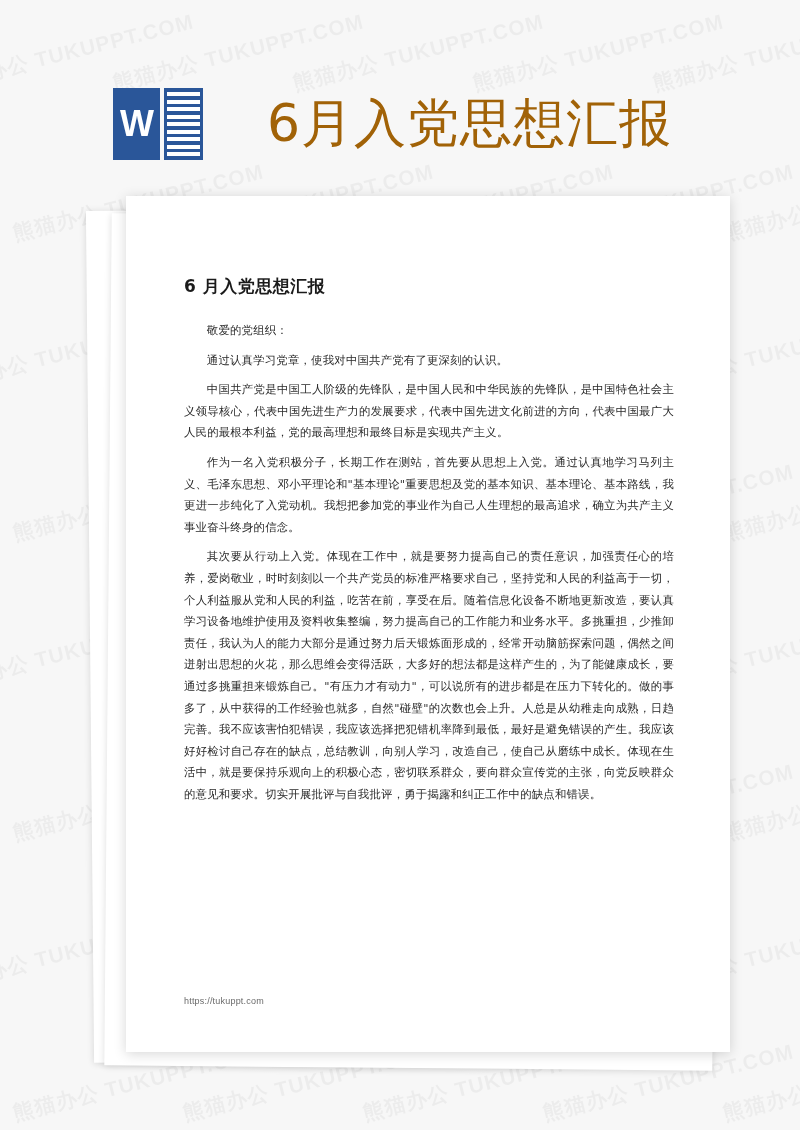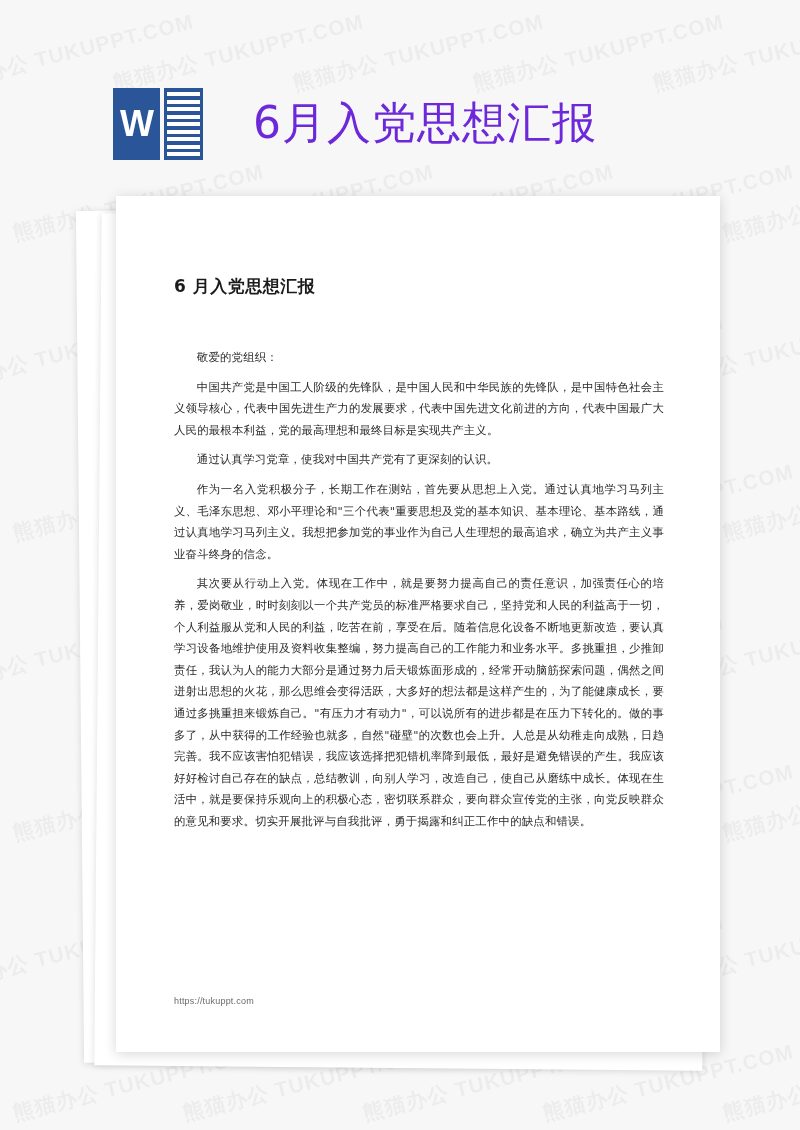--- a/index.html
+++ b/index.html
@@ -81,34 +81,34 @@
     flex-direction: column;
     justify-content: space-between;
   }
   #word-logo .doc-lines i {
     display: block;
     height: 4px;
     background: #ffffff;
   }
   #header-title {
     position: absolute;
-    left: 253px;
+    left: 267px;
     top: 94px;
     font-family: "DejaVu Sans", "Liberation Sans", sans-serif;
-    font-size: 44px;
+    font-size: 52px;
     line-height: 58px;
-    color: #6d28d9;
+    color: #a16207;
     letter-spacing: 1px;
     white-space: nowrap;
   }
 
   
   #paper-stack {
     position: absolute;
-    left: 80px;
+    left: 90px;
     top: 196px;
     width: 640px;
     height: 880px;
     z-index: 1;
   }
   .sheet-back {
     position: absolute;
     background: #ffffff;
     box-shadow: 0 1px 7px rgba(0,0,0,0.14);
   }
@@ -154,21 +154,20 @@
     font-size: 17px;
     line-height: 24px;
     color: #1b1b1b;
     letter-spacing: 0.5px;
   }
   #doc-paragraphs {
     position: absolute;
     left: 58px;
     top: 124px;
     width: 490px;
-    margin-top: 27px;
   }
   .para {
     font-family: "DejaVu Serif", "Liberation Serif", serif;
     font-size: 11.4px;
     line-height: 21.6px;
     color: #2a2a2a;
     text-align: justify;
     text-justify: inter-ideograph;
     text-indent: 2em;
     margin: 0 0 8px 0;
@@ -270,23 +269,23 @@
   <div class="sheet-back" id="sheet-back-2"></div>
   <div class="sheet-back" id="sheet-back-1"></div>
 
   <div id="sheet-front">
     <div id="doc-content">
 
       <div id="doc-title"><b>6</b> 月入党思想汇报</div>
 
       <div id="doc-paragraphs">
           <p class="para">敬爱的党组织：</p>
+          <p class="para">通过认真学习党章，使我对中国共产党有了更深刻的认识。</p>
           <p class="para">中国共产党是中国工人阶级的先锋队，是中国人民和中华民族的先锋队，是中国特色社会主义领导核心，代表中国先进生产力的发展要求，代表中国先进文化前进的方向，代表中国最广大人民的最根本利益，党的最高理想和最终目标是实现共产主义。</p>
-          <p class="para">通过认真学习党章，使我对中国共产党有了更深刻的认识。</p>
-          <p class="para">作为一名入党积极分子，长期工作在测站，首先要从思想上入党。通过认真地学习马列主义、毛泽东思想、邓小平理论和"三个代表"重要思想及党的基本知识、基本理论、基本路线，通过认真地学习马列主义。我想把参加党的事业作为自己人生理想的最高追求，确立为共产主义事业奋斗终身的信念。</p>
+          <p class="para">作为一名入党积极分子，长期工作在测站，首先要从思想上入党。通过认真地学习马列主义、毛泽东思想、邓小平理论和"基本理论"重要思想及党的基本知识、基本理论、基本路线，我更进一步纯化了入党动机。我想把参加党的事业作为自己人生理想的最高追求，确立为共产主义事业奋斗终身的信念。</p>
           <p class="para">其次要从行动上入党。体现在工作中，就是要努力提高自己的责任意识，加强责任心的培养，爱岗敬业，时时刻刻以一个共产党员的标准严格要求自己，坚持党和人民的利益高于一切，个人利益服从党和人民的利益，吃苦在前，享受在后。随着信息化设备不断地更新改造，要认真学习设备地维护使用及资料收集整编，努力提高自己的工作能力和业务水平。多挑重担，少推卸责任，我认为人的能力大部分是通过努力后天锻炼面形成的，经常开动脑筋探索问题，偶然之间迸射出思想的火花，那么思维会变得活跃，大多好的想法都是这样产生的，为了能健康成长，要通过多挑重担来锻炼自己。"有压力才有动力"，可以说所有的进步都是在压力下转化的。做的事多了，从中获得的工作经验也就多，自然"碰壁"的次数也会上升。人总是从幼稚走向成熟，日趋完善。我不应该害怕犯错误，我应该选择把犯错机率降到最低，最好是避免错误的产生。我应该好好检讨自己存在的缺点，总结教训，向别人学习，改造自己，使自己从磨练中成长。体现在生活中，就是要保持乐观向上的积极心态，密切联系群众，要向群众宣传党的主张，向党反映群众的意见和要求。切实开展批评与自我批评，勇于揭露和纠正工作中的缺点和错误。</p>
         </div>
 
       <div id="doc-footer-url">https://tukuppt.com</div>
 
     </div>
   </div>
 </div>
 
 <div id="stack-shadow"></div>

